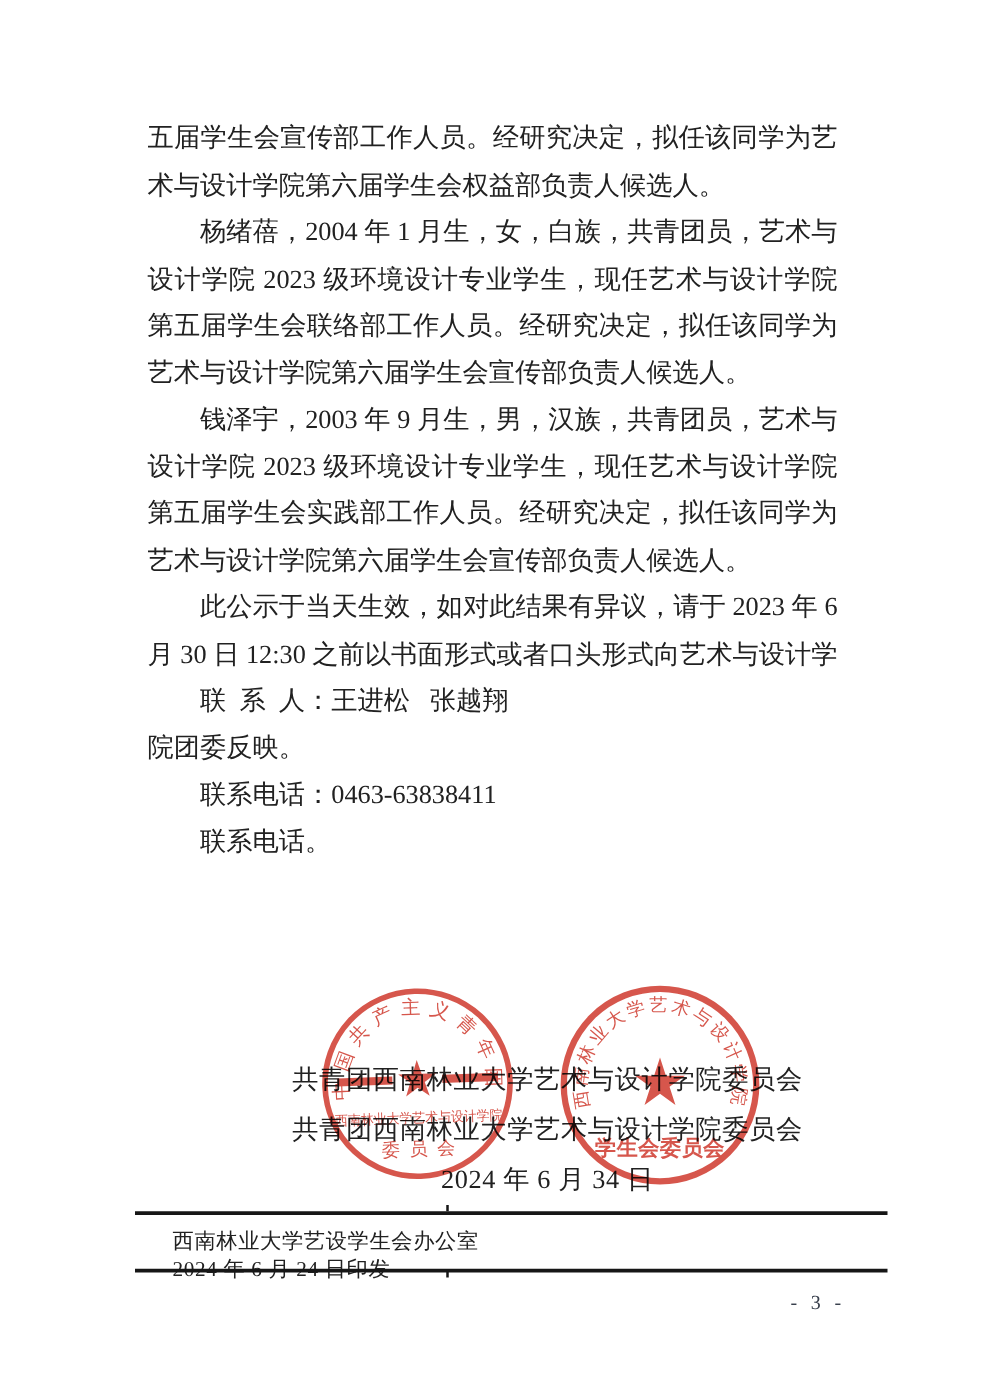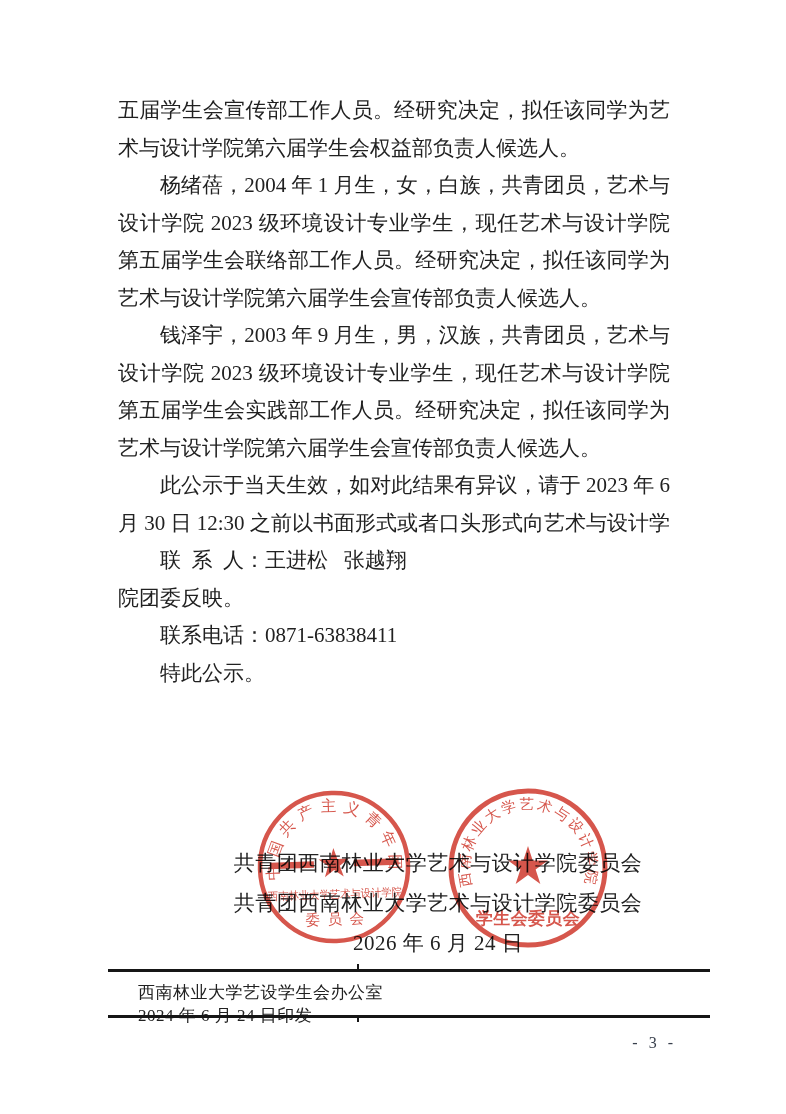--- a/index.html
+++ b/index.html
@@ -47,28 +47,28 @@
     <div class="ln j">第五届学生会联络部工作人员。经研究决定，拟任该同学为</div>
     <div class="ln">艺术与设计学院第六届学生会宣传部负责人候选人。</div>
     <div class="ln ind j">钱泽宇，2003 年 9 月生，男，汉族，共青团员，艺术与</div>
     <div class="ln j">设计学院 2023 级环境设计专业学生，现任艺术与设计学院</div>
     <div class="ln j">第五届学生会实践部工作人员。经研究决定，拟任该同学为</div>
     <div class="ln">艺术与设计学院第六届学生会宣传部负责人候选人。</div>
     <div class="ln ind j">此公示于当天生效，如对此结果有异议，请于 2023 年 6</div>
     <div class="ln j">月 30 日 12:30 之前以书面形式或者口头形式向艺术与设计学</div>
     <div class="ln ind short">联  系  人：王进松   张越翔</div>
     <div class="ln">院团委反映。</div>
-    <div class="ln ind short">联系电话：0871-63838411</div>
-    <div class="ln ind short">特此公示。</div>
+    <div class="ln ind short">联系电话：0463-63838411</div>
+    <div class="ln ind short">联系电话。</div>
   </div>
 
   <div class="sig-block">
     <div>共青团西南林业大学艺术与设计学院委员会</div>
     <div>共青团西南林业大学艺术与设计学院委员会</div>
-    <div>2026 年 6 月 24 日</div>
+    <div>2024 年 6 月 34 日</div>
   </div>
 
   <svg class="stamp stamp-left" width="170" height="170" viewBox="0 0 170 170">
     <defs>
       <path id="arcL" d="M 36.5 113 A 56 56 0 1 1 133.5 113" fill="none"></path>
     </defs>
     <circle cx="85" cy="85" r="74" fill="none" stroke-width="4.5" stroke="#cf3a2e"></circle>
     <text font-size="15.5" letter-spacing="6.5" fill="#cf3a2e">
       <textPath href="#arcL" startOffset="50%" text-anchor="middle">中国共产主义青年团</textPath>
     </text>

